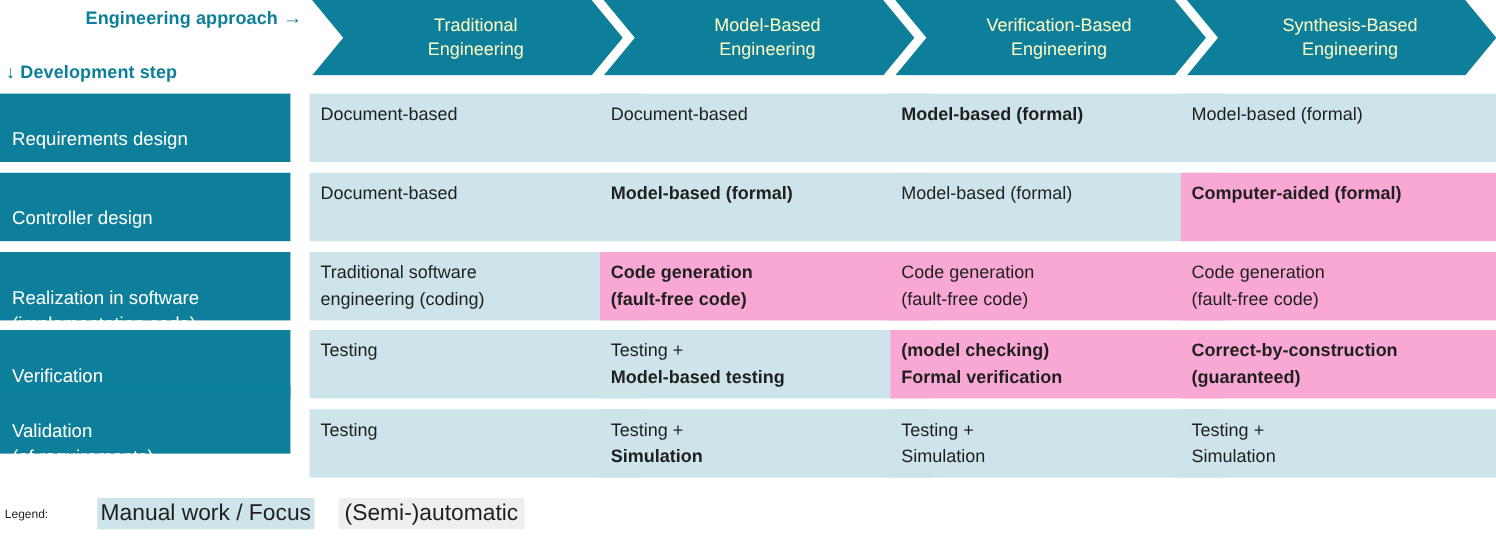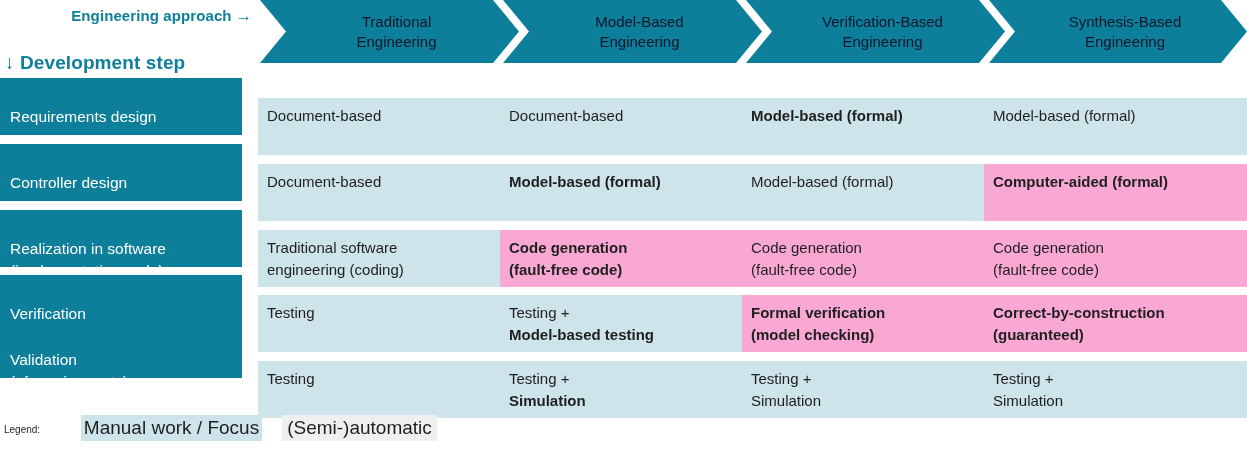--- a/index.html
+++ b/index.html
@@ -8,38 +8,38 @@
     background:#ffffff;font-family:"Liberation Sans",sans-serif;
   }
   .canvas{position:absolute;inset:0;}
   .axis-approach{
     position:absolute;top:7px;left:0;width:252px;text-align:right;
     color:#0d7f9a;font-weight:bold;font-size:15px;letter-spacing:.1px;
   }
   .axis-approach .glyph{font-size:16px;}
   .axis-step{
     position:absolute;top:52px;left:5px;
-    color:#0d7f9a;font-weight:bold;font-size:19px;letter-spacing:.1px;
+    color:#0d7f9a;font-weight:bold;font-size:15px;letter-spacing:.1px;
   }
   .arrow{
     position:absolute;top:0;height:63px;width:259px;background:#0d7f9a;
     clip-path:polygon(0 0, calc(100% - 26px) 0, 100% 50%, calc(100% - 26px) 100%, 0 100%, 26px 50%);
     display:flex;align-items:center;justify-content:center;
-    color:#0f172a;text-align:center;font-size:15px;line-height:20px;
+    color:#fef9c3;text-align:center;font-size:15px;line-height:20px;
     padding-left:14px;box-sizing:border-box;white-space:pre-line;
   }
   .rowhead{
     position:absolute;left:0;width:242px;height:57px;background:#0d7f9a;
     color:#ffffff;font-size:15.5px;line-height:22px;
     padding:6px 10px;box-sizing:border-box;white-space:pre-line;
   }
   .cell{
     position:absolute;width:276px;height:57px;
     font-size:15px;line-height:22px;color:#1f1f1f;
-    padding:7px 9px;box-sizing:border-box;margin-top:20px;
+    padding:7px 9px;box-sizing:border-box;
   }
   .cell.focus{background:#cde4ea;}
   .cell.auto{background:#f9a8d4;}
   .ln{display:block;}
   .b{font-weight:bold;}
   .legend-label{
     position:absolute;left:4px;top:415px;height:29px;
     display:flex;align-items:center;font-size:10px;color:#1f1f1f;
   }
   .legend-box{
@@ -144,22 +144,22 @@
   </div>
 
   <div class="cell focus" style="left:258px;top:275px">
     <span class="ln">Testing</span>
   </div>
   <div class="cell focus" style="left:500px;top:275px">
     <span class="ln">Testing +</span>
     <span class="ln b">Model-based testing</span>
   </div>
   <div class="cell auto" style="left:742px;top:275px">
+    <span class="ln b">(model checking)</span>
     <span class="ln b">Formal verification</span>
-    <span class="ln b">(model checking)</span>
   </div>
   <div class="cell auto" style="left:984px;top:275px">
     <span class="ln b">Correct-by-construction</span>
     <span class="ln b">(guaranteed)</span>
   </div>
 
   <div class="cell focus" style="left:258px;top:341px">
     <span class="ln">Testing</span>
   </div>
   <div class="cell focus" style="left:500px;top:341px">

